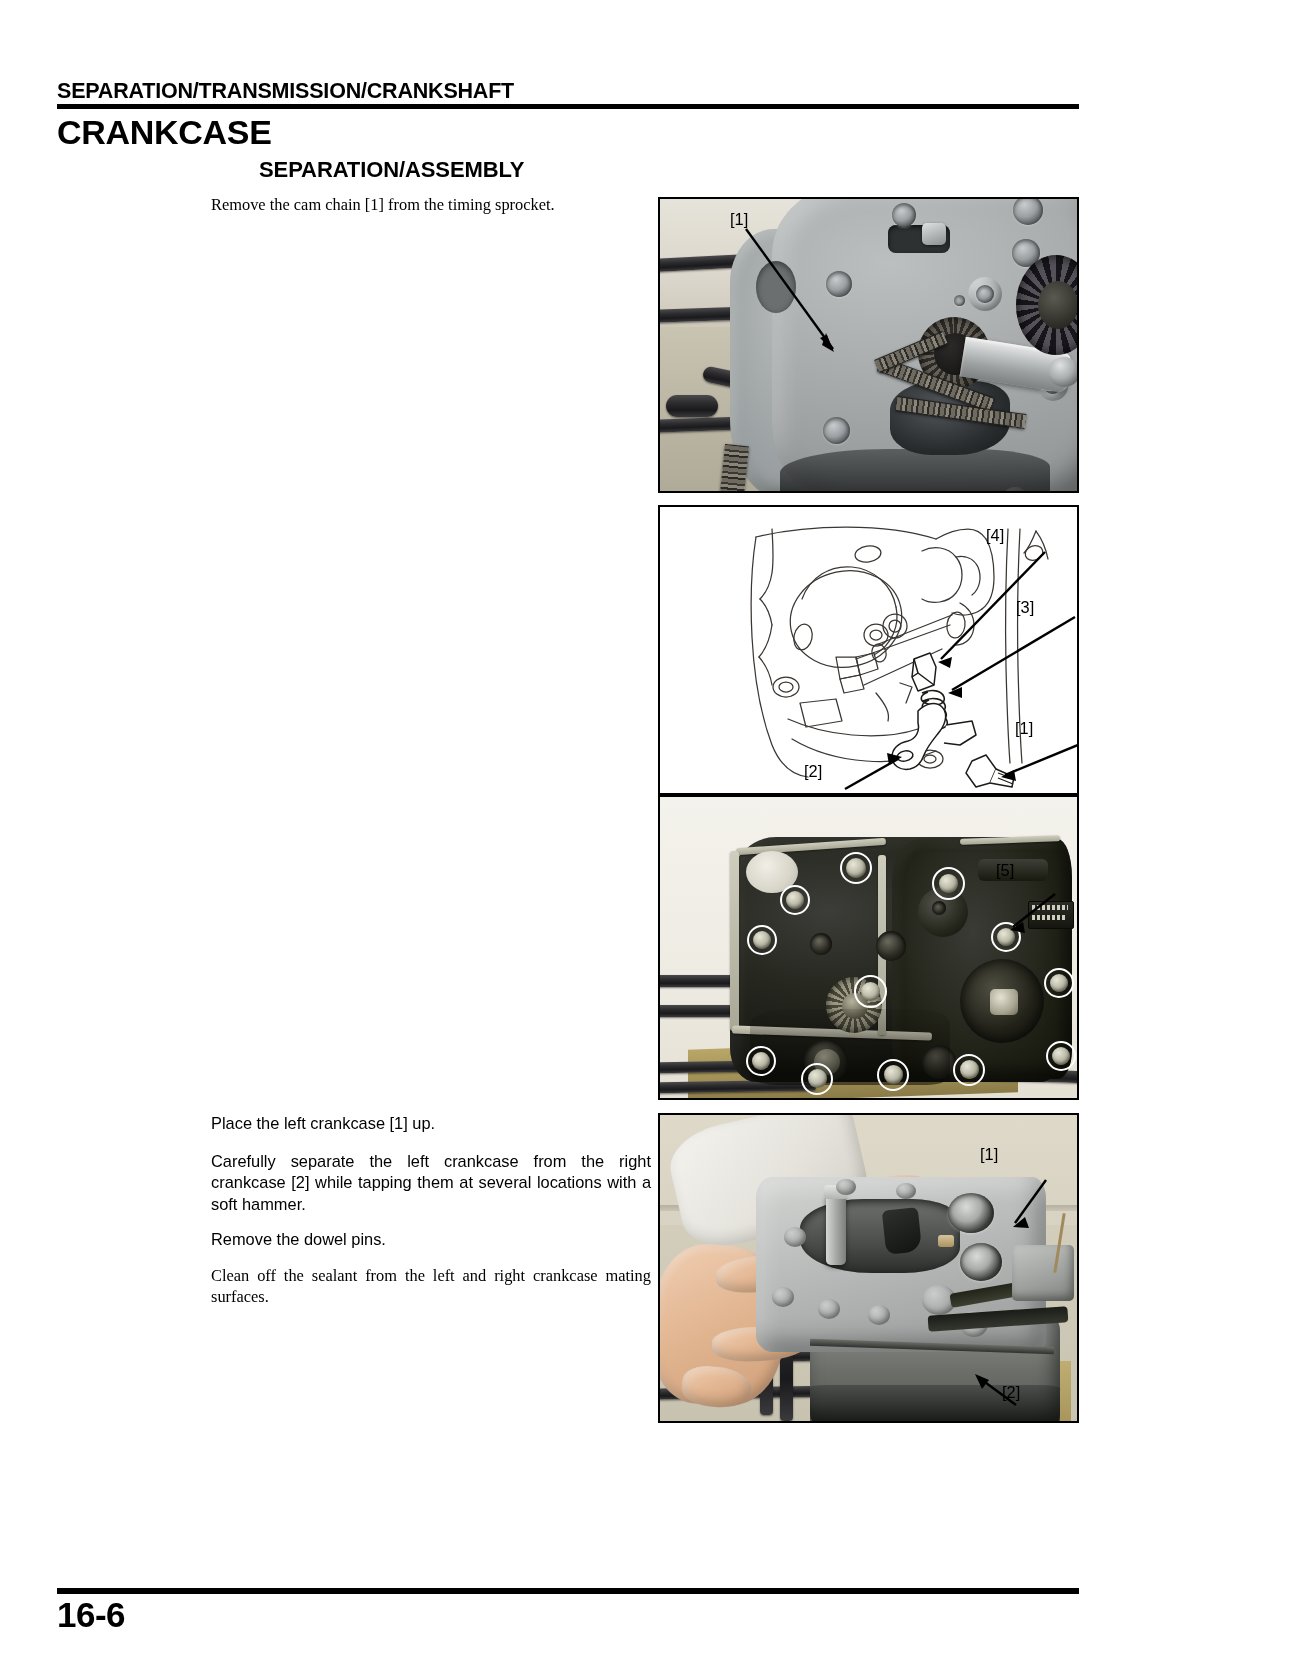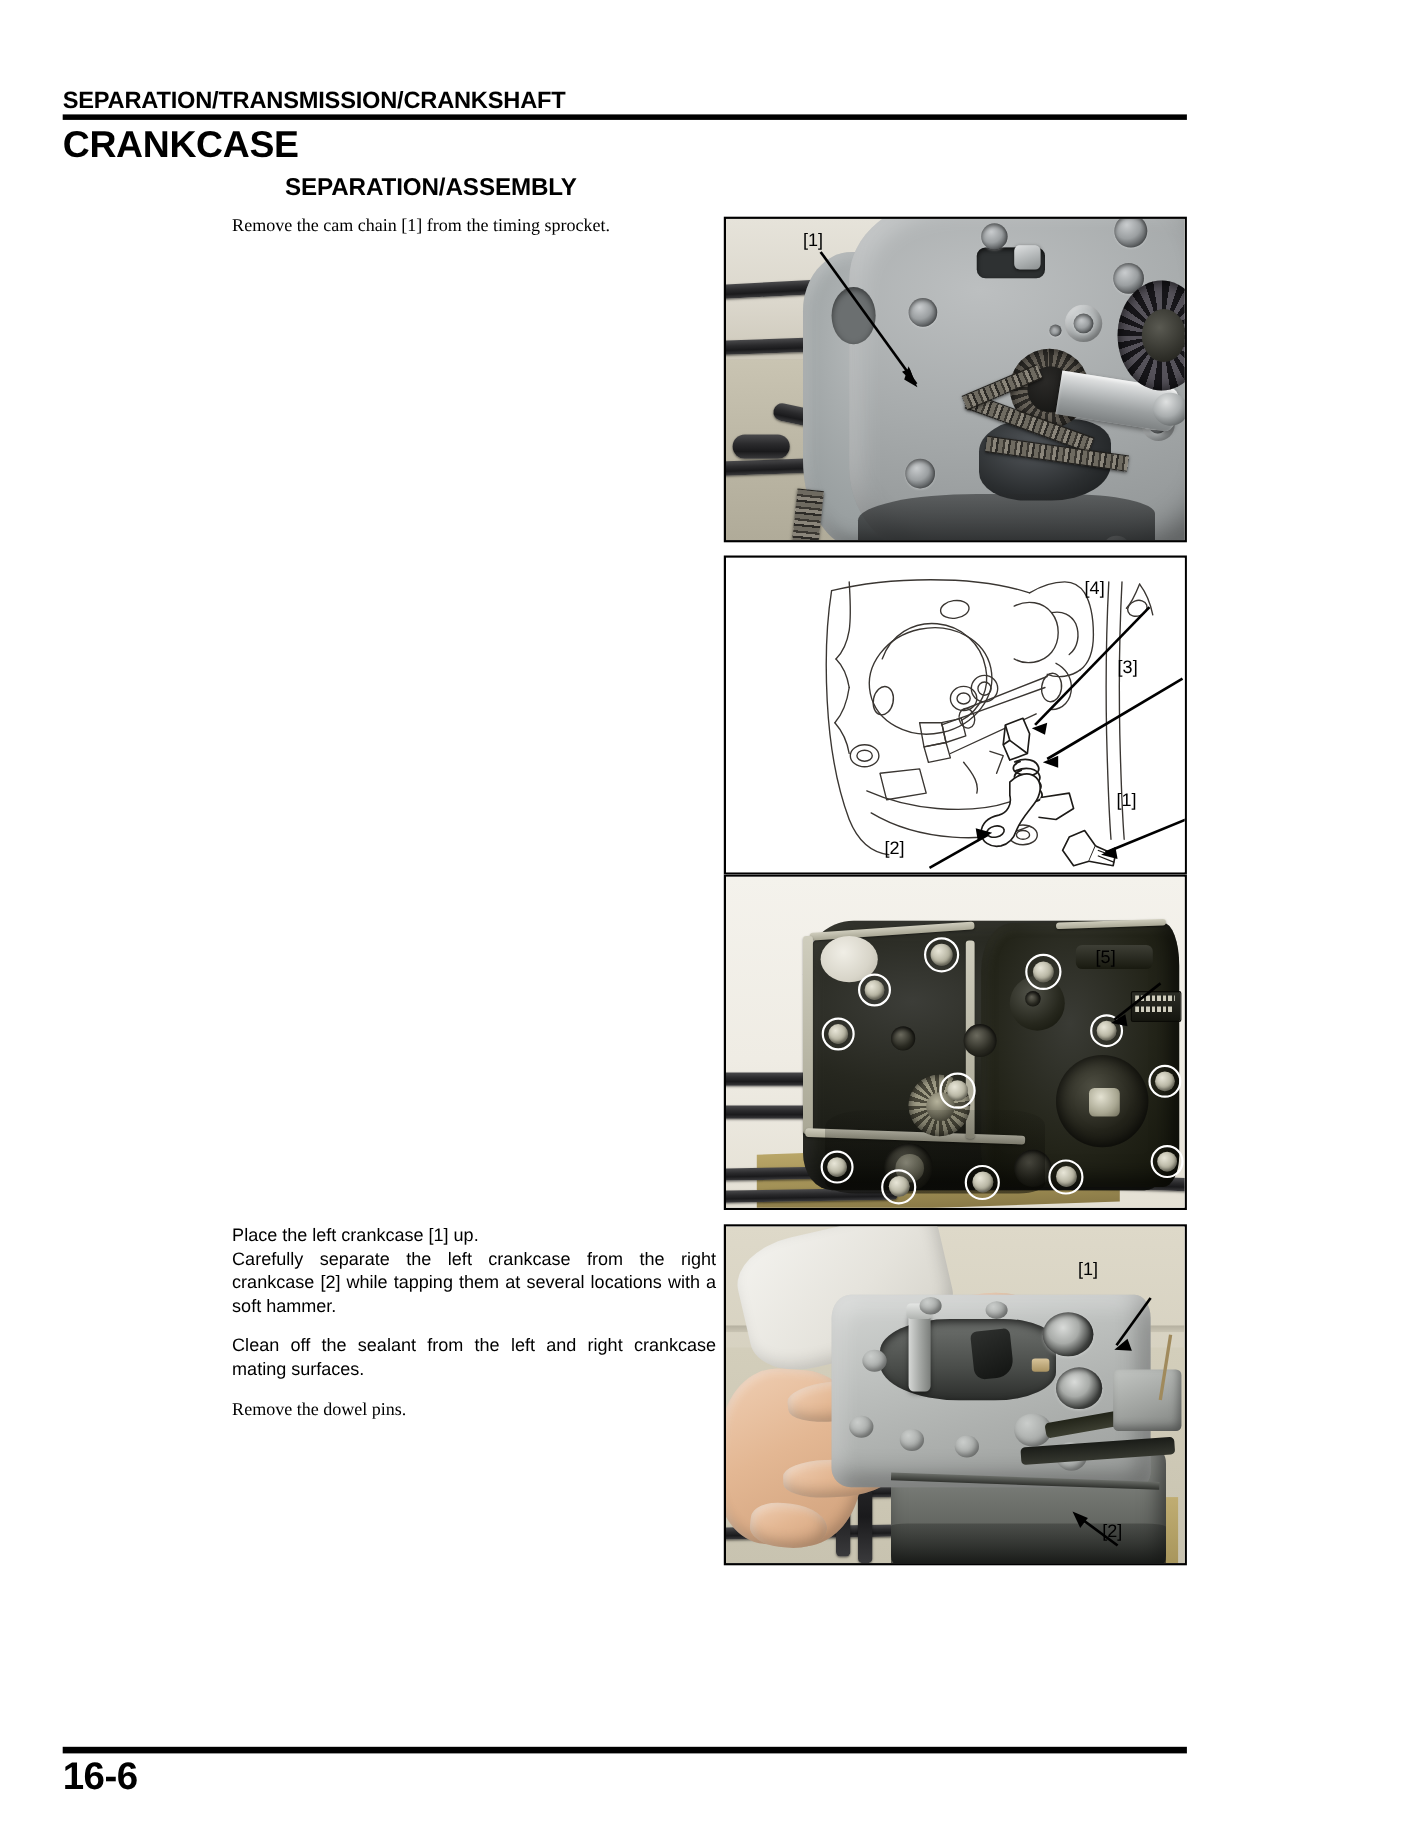--- a/index.html
+++ b/index.html
@@ -65,21 +65,21 @@
     left: 211px;
     font-size: 16.4px;
     line-height: 21.5px;
     text-align: justify;
     text-justify: inter-word;
   }
   .textcol p {
     margin: 0 0 14px 0;
   }
   .textcol p:last-child { margin-bottom: 0; font-family: Liberation Serif, serif; }
-  .textcol p.tight { margin-bottom: 0; }
+  .textcol p.tight { margin-bottom: 16px; }
 
   #text-block-1 { top: 194px; }
   #text-block-2 { top: 503px; }
   #text-block-3 { top: 1113px; }
 
   
   .panel {
     position: absolute;
     border: 2px solid #000;
     background: #fff;
@@ -337,22 +337,22 @@
   <div class="textcol" id="text-block-1">
     <p>Remove the cam chain [1] from the timing sprocket.</p>
   </div>
 
   <div class="textcol" id="text-block-2">
   </div>
 
   <div class="textcol" id="text-block-3">
     <p class="tight">Place the left crankcase [1] up.</p>
     <p>Carefully separate the left crankcase from the right crankcase [2] while tapping them at several locations with a soft hammer.</p>
+    <p>Remove the dowel pins.</p>
     <p>Clean off the sealant from the left and right crankcase mating surfaces.</p>
-    <p>Remove the dowel pins.</p>
   </div>
 
   <div class="panel" id="panel-photo-camchain">
     <div class="photo-inner">
       <div class="p1-bg"></div>
       <div class="p1-wall"></div>
       <div class="p1-bench"></div>
 
       <div class="rod" style="left:-6px; top:56px; width:150px; height:13px; transform:rotate(-3deg);"></div>
       <div class="rod" style="left:-6px; top:108px; width:160px; height:13px; transform:rotate(-2deg);"></div>

